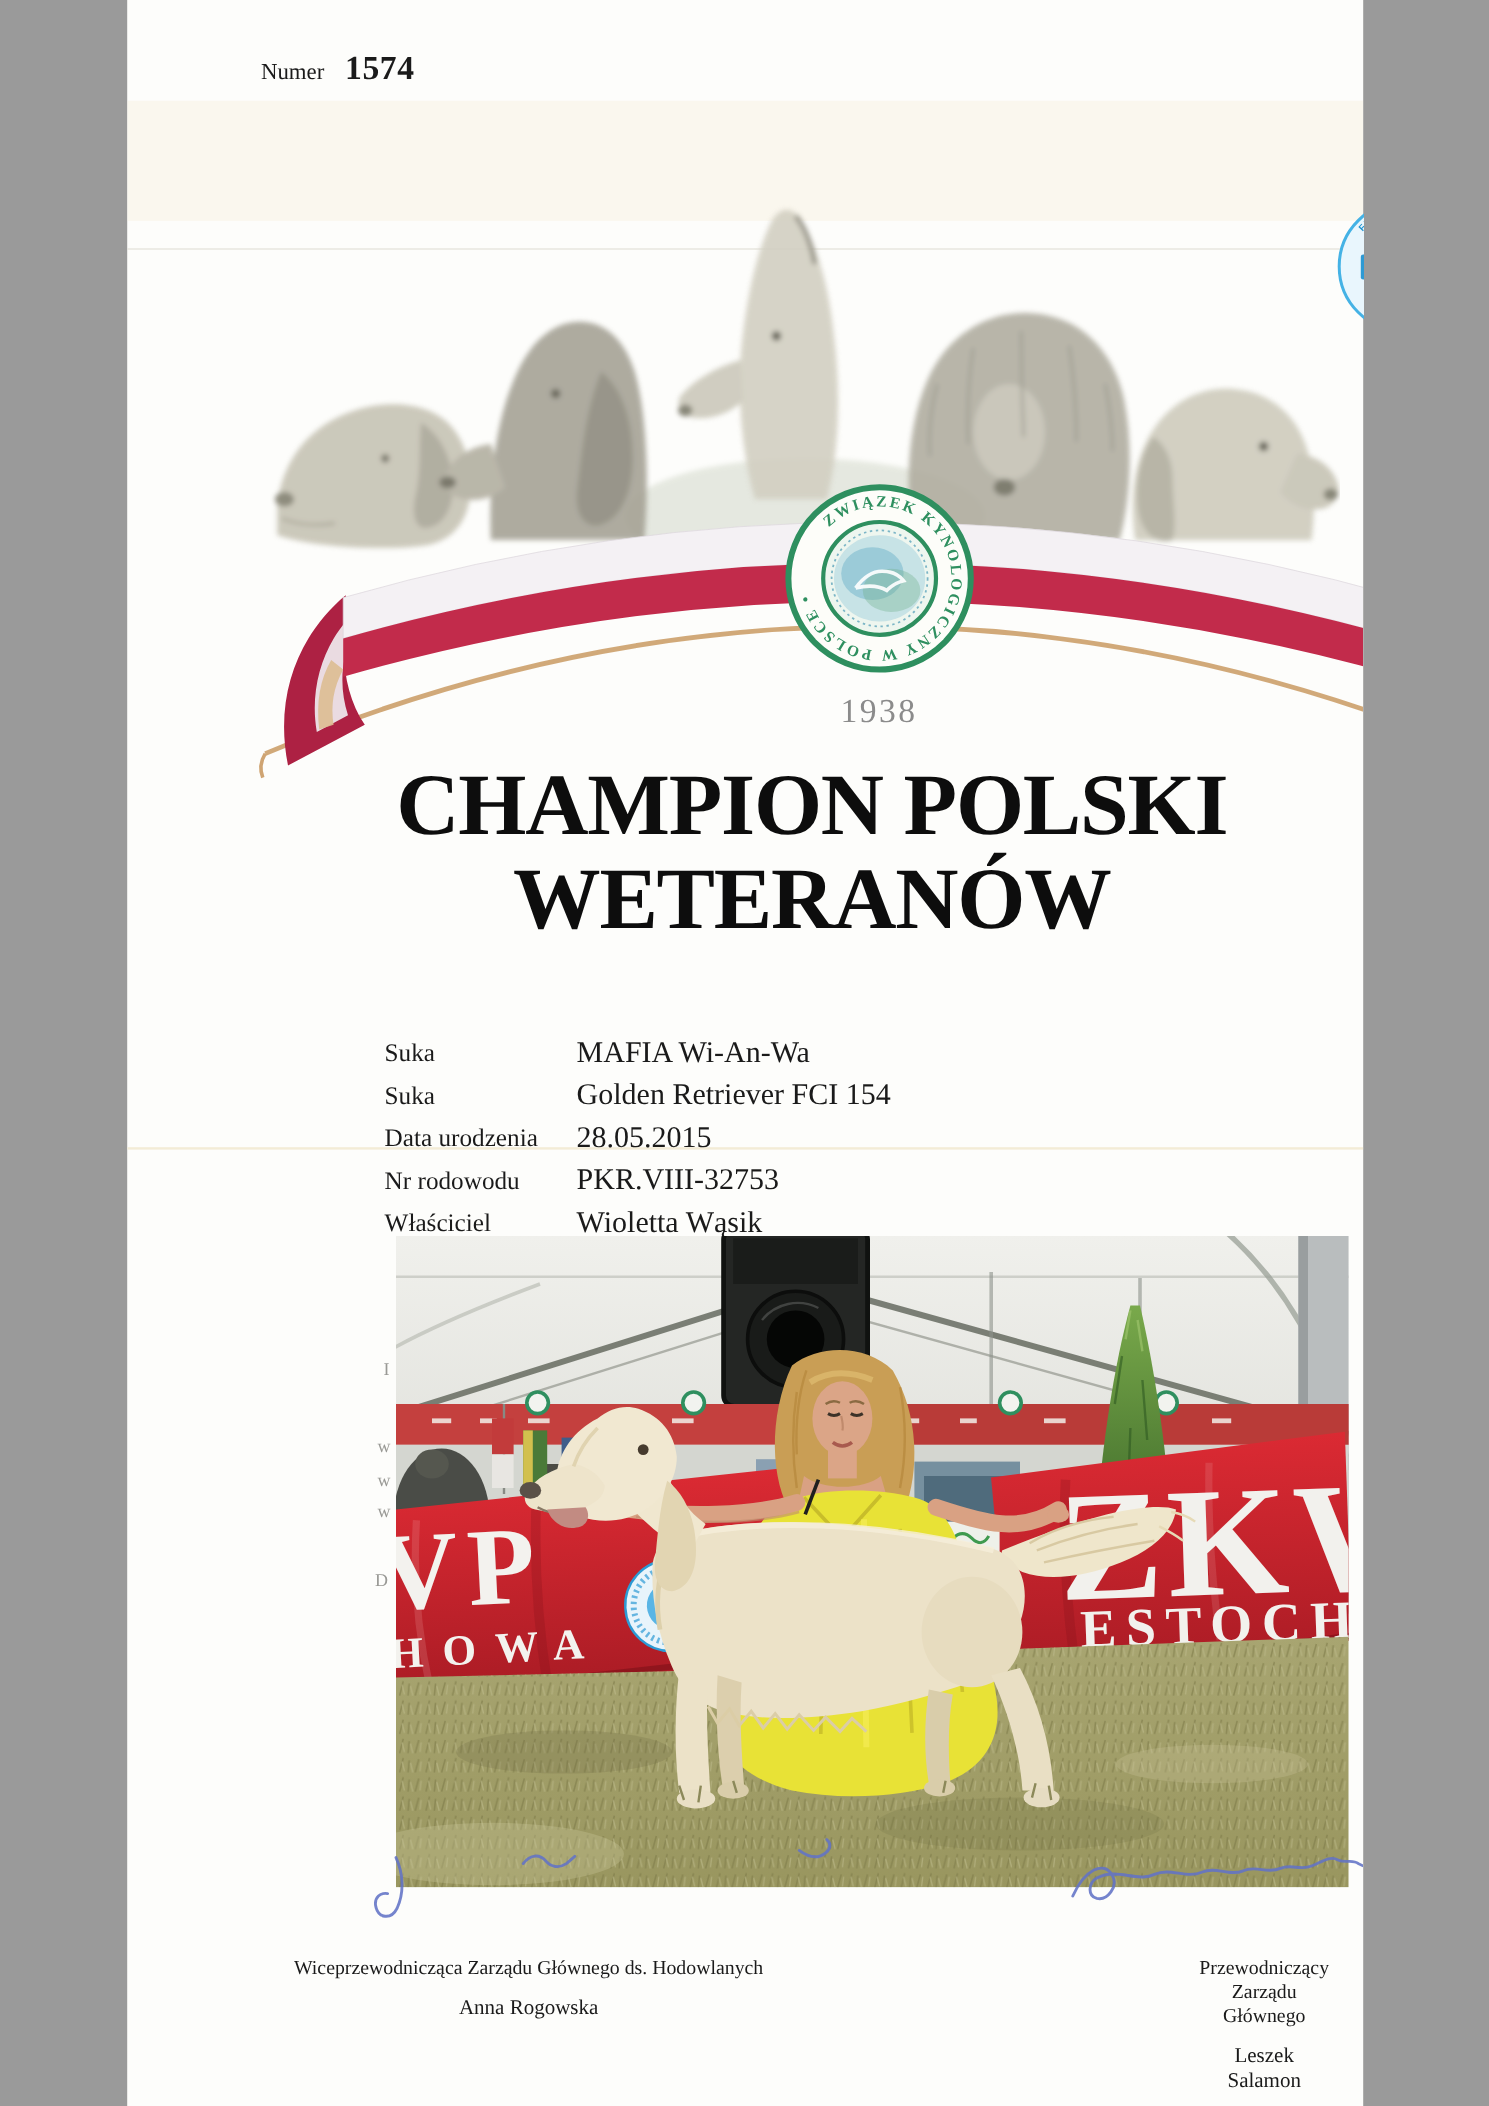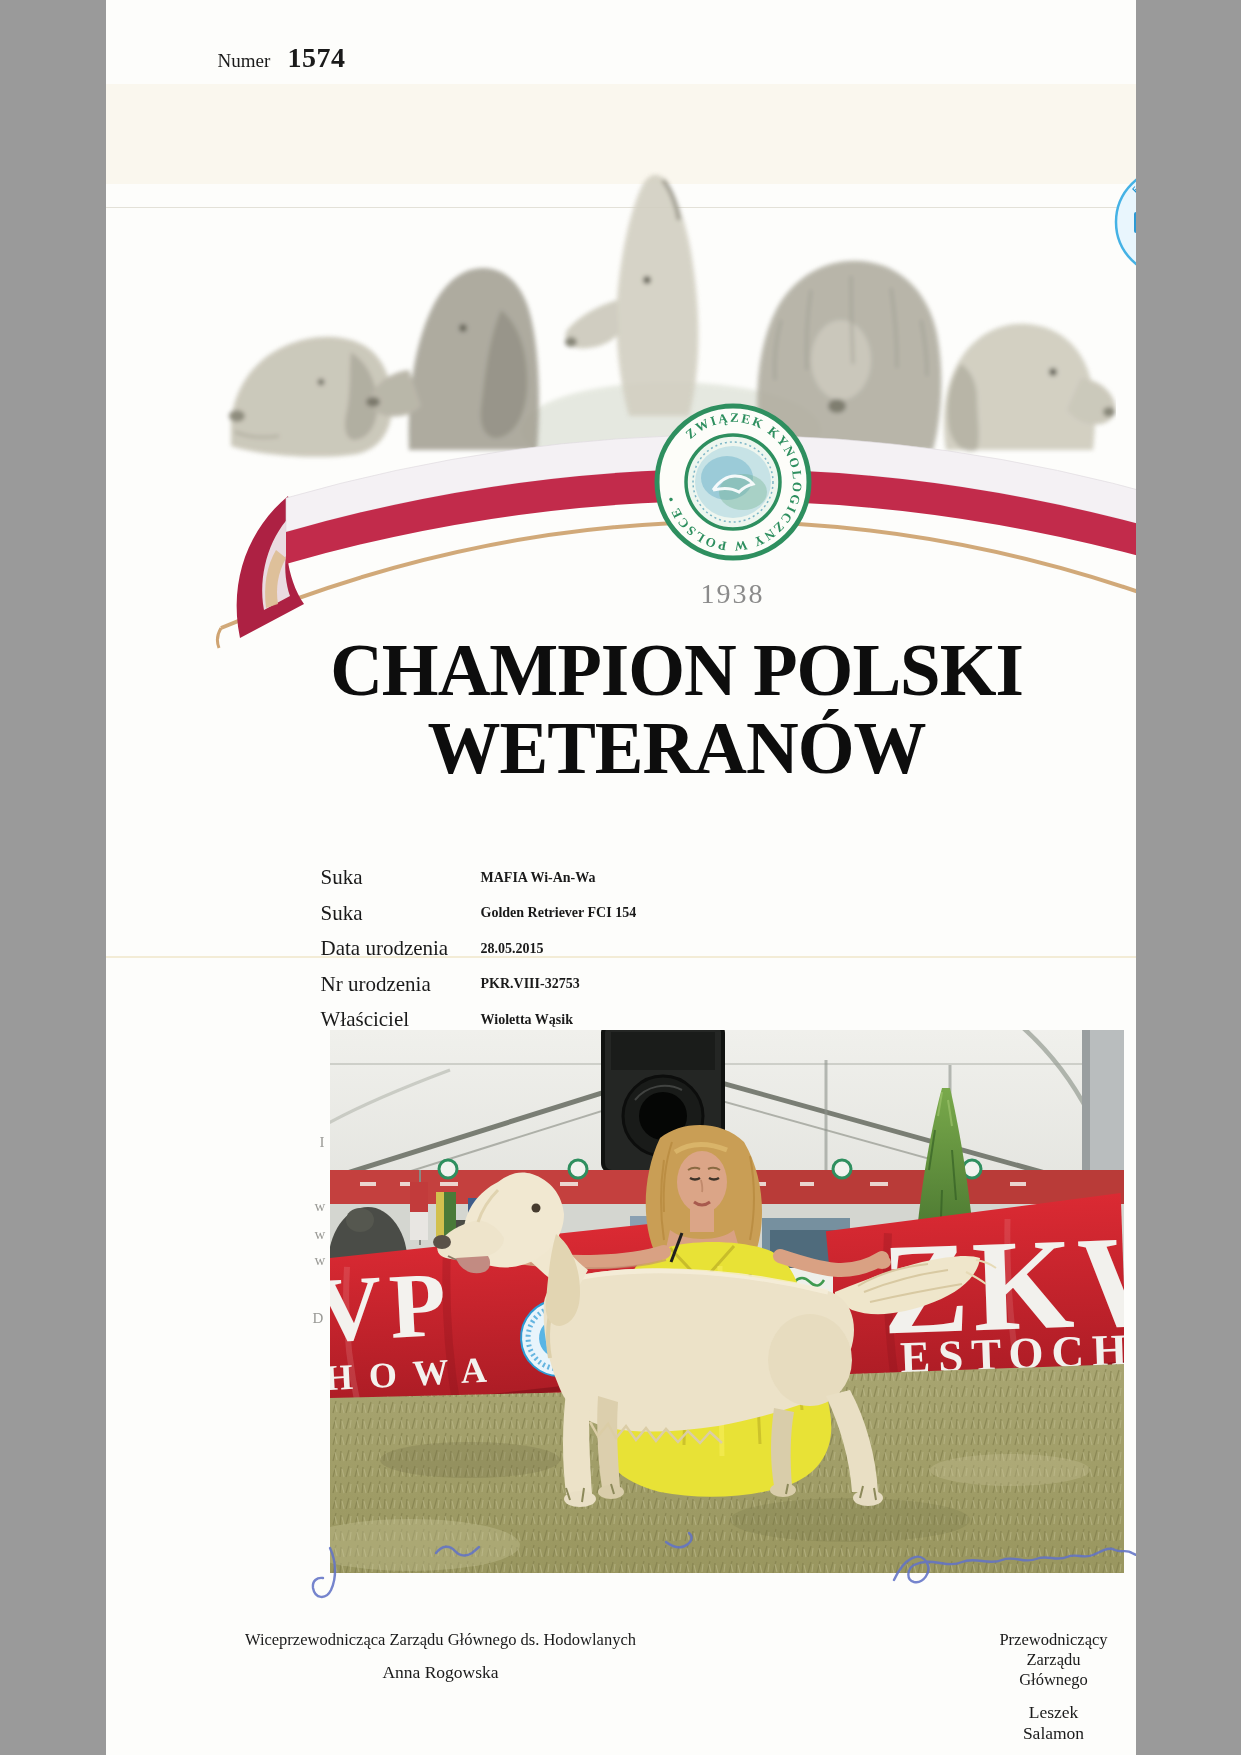--- a/index.html
+++ b/index.html
@@ -13,21 +13,21 @@
   .art{position:absolute;left:95px;top:120px;}
   .fci{position:absolute;left:1008px;top:166px;}
   .ribbon{position:absolute;left:100px;top:380px;}
   .badge{position:absolute;left:545px;top:400px;}
   .year{position:absolute;left:627px;top:578px;transform:translateX(-50%);font-size:28px;color:#8b8b8b;letter-spacing:2px;}
   .title{position:absolute;left:567px;top:628px;transform:translateX(-50%);margin:4px;
          font-size:73px;line-height:78px;font-weight:bold;letter-spacing:-1px;text-align:center;white-space:nowrap;color:#0d0d0d;}
   .details{position:absolute;left:215px;top:860px;}
   .drow{display:flex;align-items:center;height:35.5px;}
   .dlabel{width:160px;font-size:21px;}
-  .dvalue{font-size:14px;font-weight:bold;white-space:nowrap;}
+  .dvalue{font-size:25px;font-weight:normal;white-space:nowrap;}
   .frag{position:absolute;font-size:15px;color:#6f6f6a;opacity:.7;}
   .photo{position:absolute;left:224px;top:1030px;width:794px;height:543px;overflow:hidden;}
   .photo svg{display:block;}
   .ink{position:absolute;left:0;top:0;pointer-events:none;}
   .signer{position:absolute;top:1630px;transform:translateX(-50%);text-align:center;}
   .signer-left{left:335px;}
   .signer-right{left:948px;}
   .signer .role{font-size:16.5px;}
   .signer .name{font-size:17.5px;margin-top:12px;}
 </style>
@@ -158,21 +158,21 @@
     </div>
     <div class="drow">
       <span class="dlabel">Suka</span>
       <span class="dvalue">Golden Retriever FCI 154</span>
     </div>
     <div class="drow">
       <span class="dlabel">Data urodzenia</span>
       <span class="dvalue">28.05.2015</span>
     </div>
     <div class="drow">
-      <span class="dlabel">Nr urodzenia</span>
+      <span class="dlabel">Nr rodowodu</span>
       <span class="dvalue">PKR.VIII-32753</span>
     </div>
     <div class="drow">
       <span class="dlabel">Właściciel</span>
       <span class="dvalue">Wioletta Wąsik</span>
     </div>
   </div>
 
   <span class="frag" style="left:214px;top:1134px;">I</span>
   <span class="frag" style="left:209px;top:1198px;">w</span>

